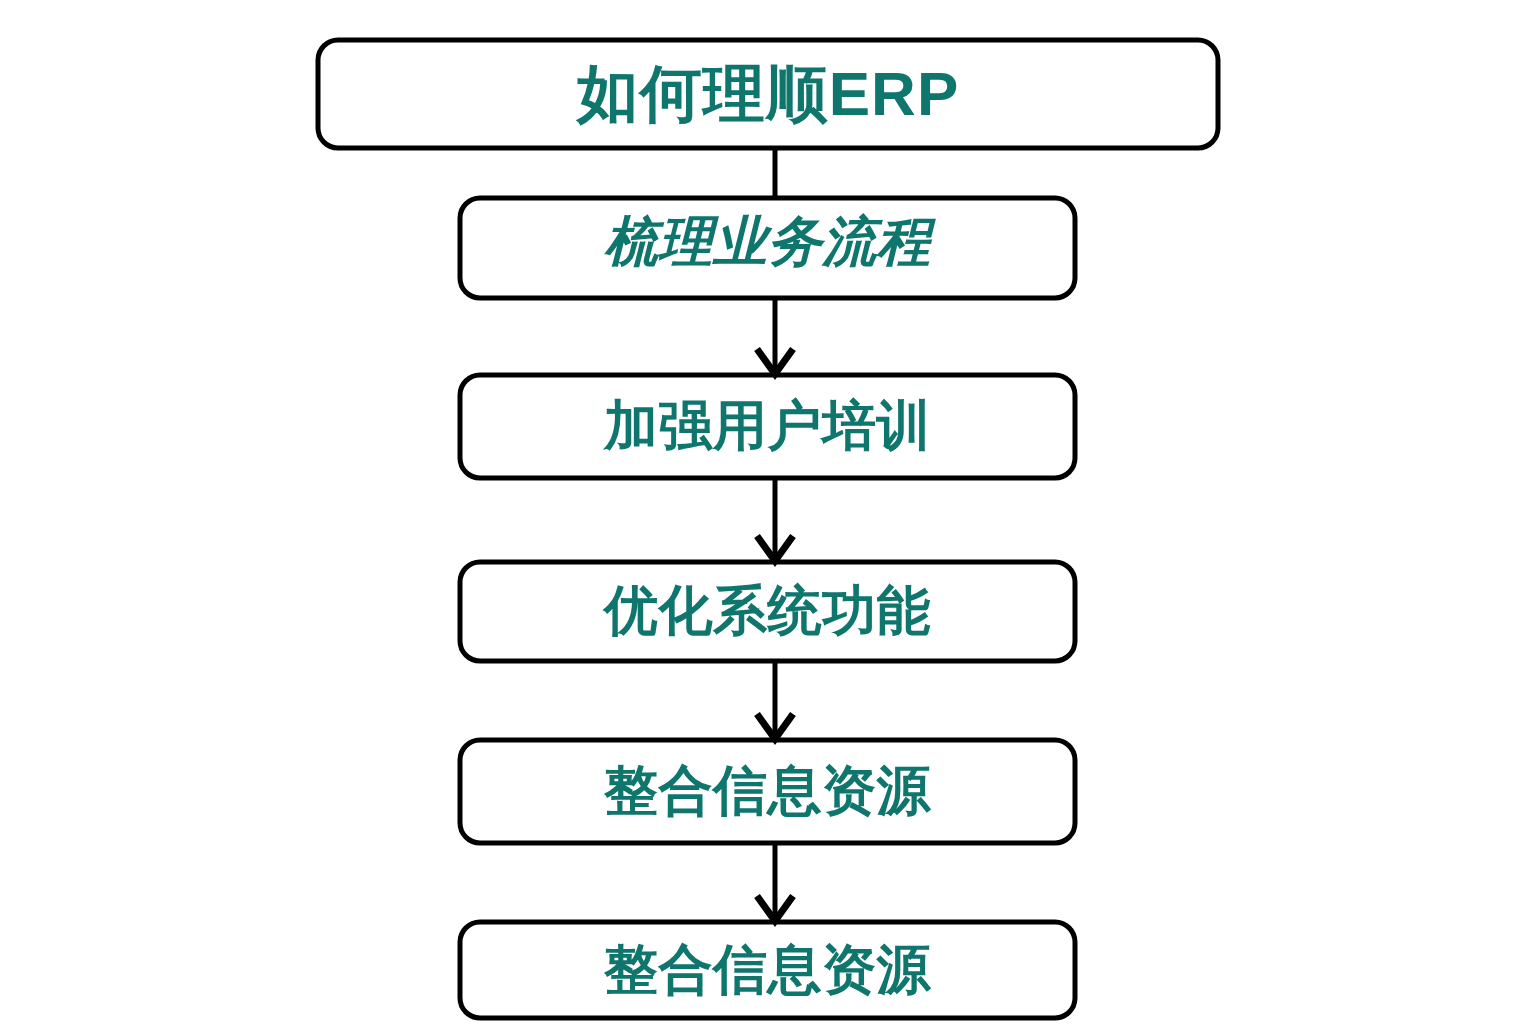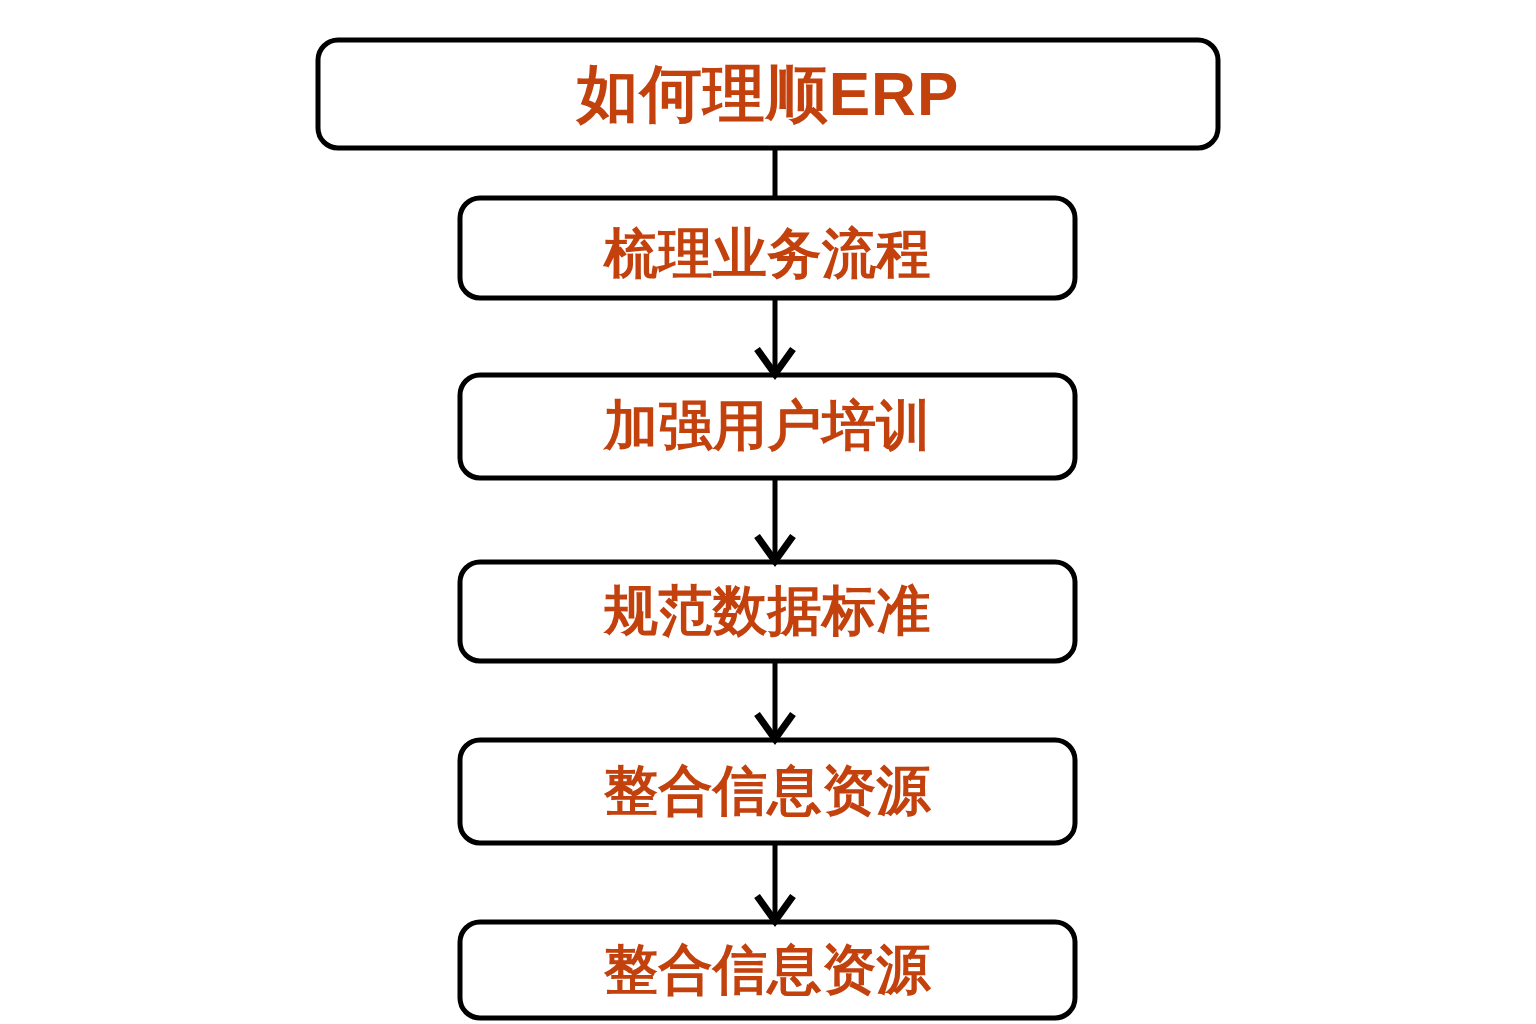--- a/index.html
+++ b/index.html
@@ -37,21 +37,21 @@
     stroke-width: 7;
     fill: none;
     stroke-linecap: butt;
     stroke-linejoin: miter;
   }
   .box-label {
     position: absolute;
     display: flex;
     align-items: center;
     justify-content: center;
-    color: #c2410c;
+    color: #0f766e;
     font-weight: 700;
     letter-spacing: 0.5px;
     white-space: nowrap;
     text-align: center;
   }
   .title-label {
     font-size: 62px;
     letter-spacing: 1px;
   }
   .node-label {
@@ -83,23 +83,23 @@
 
     <line class="connector-line" x1="775" y1="661" x2="775" y2="740"></line>
     <polyline class="connector-head" points="757,714 775,739 793,714"></polyline>
 
     <line class="connector-line" x1="775" y1="843" x2="775" y2="922"></line>
     <polyline class="connector-head" points="757,896 775,921 793,896"></polyline>
   </svg>
 
   <div class="box-label title-label" style="left:318px; top:40px; width:900px; height:108px;">如何理顺ERP</div>
 
-  <div class="box-label node-label" style="left:460px; top:204px; width:615px; height:100px;">梳理业务流程</div>
+  <div class="box-label node-label" style="left:460px; top:192px; width:615px; height:100px;font-style:italic;">梳理业务流程</div>
 
   <div class="box-label node-label" style="left:460px; top:375px; width:615px; height:103px;">加强用户培训</div>
 
-  <div class="box-label node-label" style="left:460px; top:562px; width:615px; height:99px;">规范数据标准</div>
+  <div class="box-label node-label" style="left:460px; top:562px; width:615px; height:99px;">优化系统功能</div>
 
   <div class="box-label node-label" style="left:460px; top:740px; width:615px; height:103px;">整合信息资源</div>
 
   <div class="box-label node-label" style="left:460px; top:922px; width:615px; height:96px;">整合信息资源</div>
 
 </div>
 
 </body></html>

